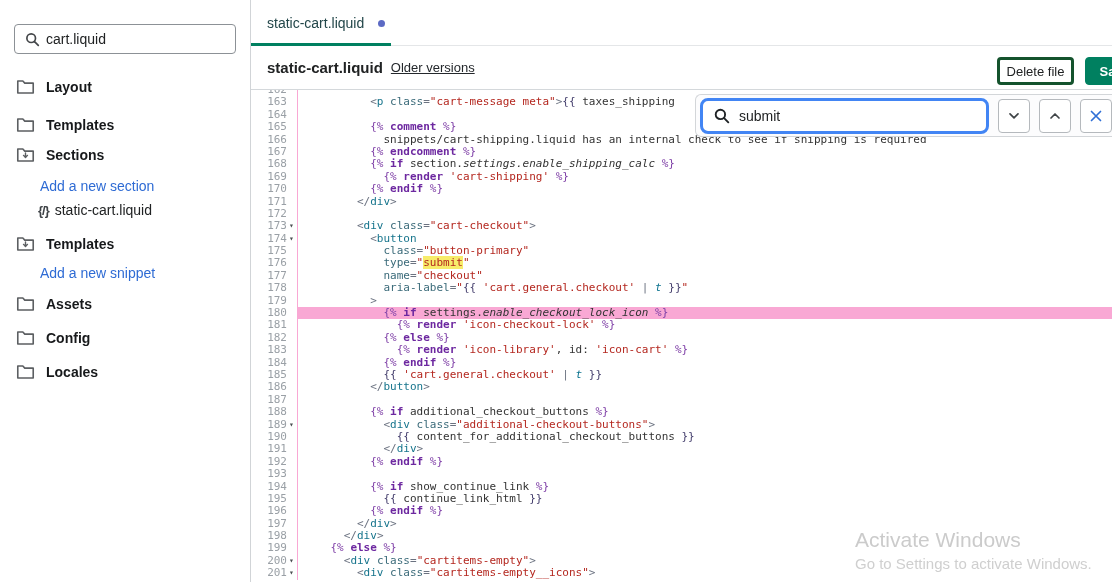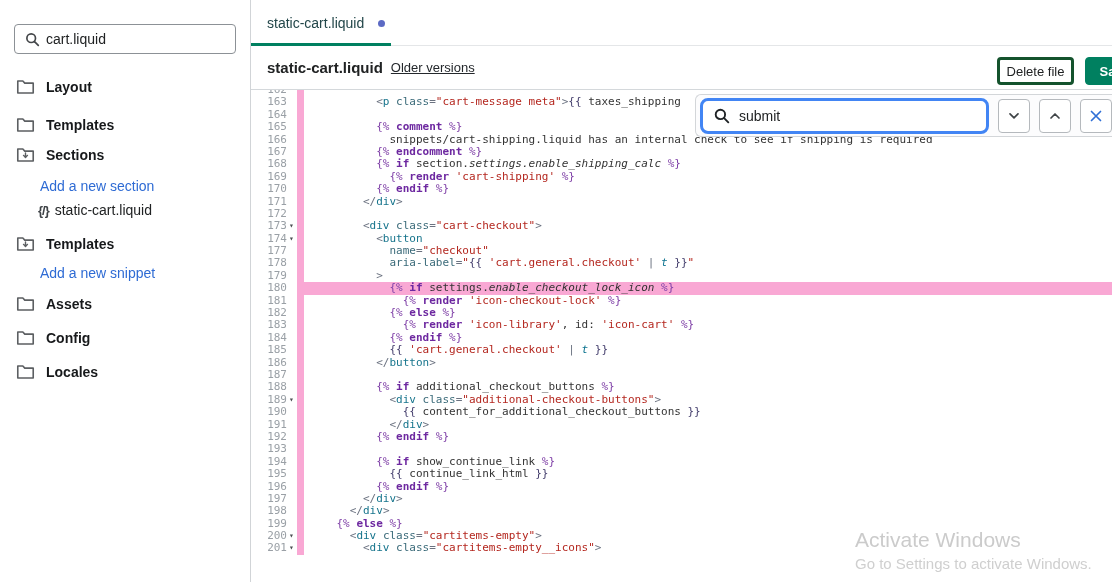--- a/index.html
+++ b/index.html
@@ -28,21 +28,21 @@
   .fb-old{font-size:13px;color:#24282c;text-decoration:underline;margin-left:8px;}
   .btn-delete{position:absolute;left:746px;top:11px;width:77px;height:28px;background:#fff;border:3px solid #14532d;border-radius:4px;
        font-size:13px;color:#202223;font-family:"Liberation Sans",sans-serif;}
   .btn-save{position:absolute;left:834px;top:11px;width:45px;height:28px;background:#008060;border:1px solid #008060;border-radius:4px;
        font-size:13px;font-weight:bold;color:#fff;font-family:"Liberation Sans",sans-serif;}
   
   .editor{position:absolute;left:251px;top:90px;right:0;bottom:0;overflow:hidden;background:#fff;
        font-family:"DejaVu Sans Mono","Liberation Mono",monospace;font-size:11px;line-height:12.4px;}
   .lines{margin-top:-6px;}
   .cl{display:flex;height:12.4px;}
-  .ln{flex:0 0 45px;display:flex;justify-content:flex-end;align-items:center;border-right:7px solid #f9a8d4;
+  .ln{flex:0 0 45px;display:flex;justify-content:flex-end;align-items:center;border-right:1px solid #f9a8d4;
       color:#9aa0a6;font-size:11px;background:#fff;padding-right:1px;}
   .ln .fold{width:9px;font-size:8px;color:#4a4d50;text-align:center;}
   .ct{flex:1;white-space:pre;padding-left:6px;}
   .cl.active .ct{background:#f9a8d4;}
   .br{color:#6b7280}.tag{color:#16748c}.attr{color:#3a6a79}.str{color:#b4271f}
   .liq{color:#8042a8}.kw{color:#6d28a0;font-weight:bold}.var{color:#333}.prop{color:#333;font-style:italic}
   .fil{color:#0e7490;font-style:italic}.pipe{color:#6b7280}.pln{color:#333}
   .hl{color:#b4271f;background:#f7ec6a;}
   .mus{color:#46406e}
   
@@ -226,20 +226,34 @@
       </div>
       <div class="cl">
         <span class="ln">
           <span>174</span>
           <span class="fold">▾</span>
         </span>
         <span class="ct">          <span class="br">&lt;</span><span class="tag">button</span></span>
       </div>
       <div class="cl">
         <span class="ln">
+          <span>175</span>
+          <span class="fold"></span>
+        </span>
+        <span class="ct">            <span class="attr">class</span><span class="br">=</span><span class="str">"button-primary"</span></span>
+      </div>
+      <div class="cl">
+        <span class="ln">
+          <span>176</span>
+          <span class="fold"></span>
+        </span>
+        <span class="ct">            <span class="attr">type</span><span class="br">=</span><span class="str">"</span><span class="hl">submit</span><span class="str">"</span></span>
+      </div>
+      <div class="cl">
+        <span class="ln">
           <span>177</span>
           <span class="fold"></span>
         </span>
         <span class="ct">            <span class="attr">name</span><span class="br">=</span><span class="str">"checkout"</span></span>
       </div>
       <div class="cl">
         <span class="ln">
           <span>178</span>
           <span class="fold"></span>
         </span>

